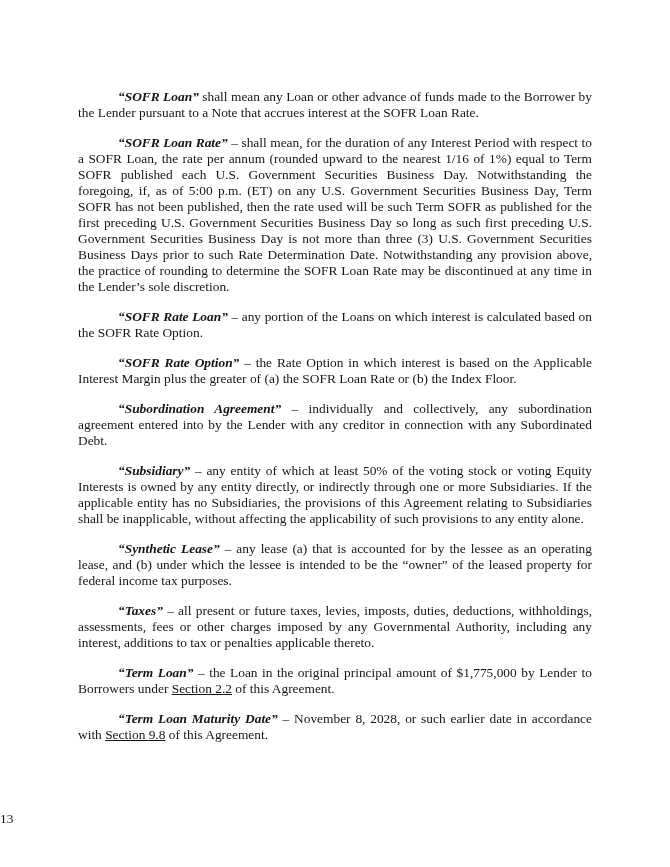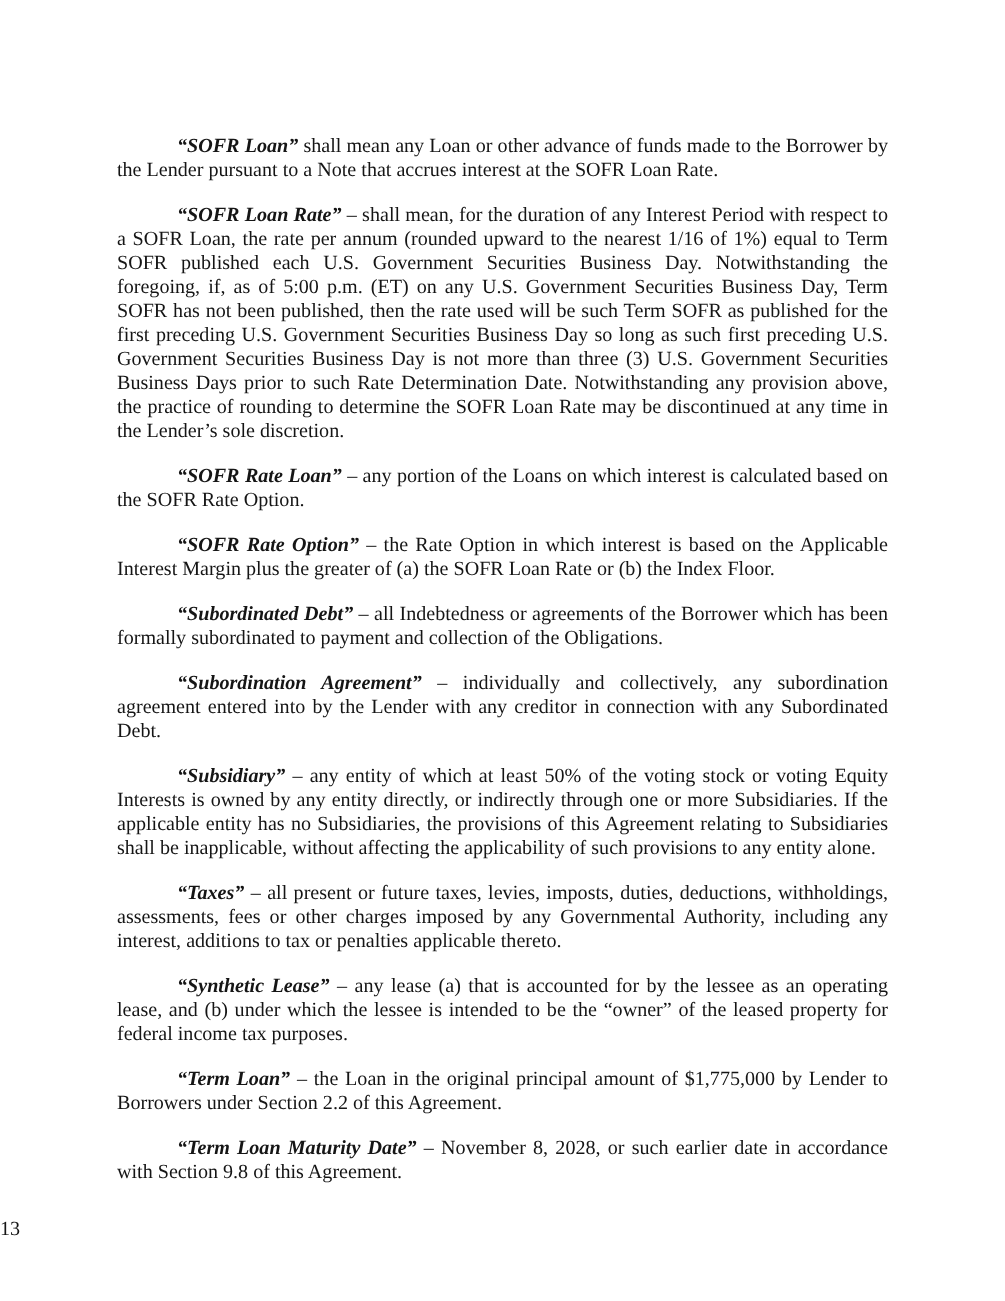--- a/index.html
+++ b/index.html
@@ -30,42 +30,42 @@
     text-indent: 40px;
   }
   p.def + p.def {
     margin-top: 14px;
   }
   .term {
     font-weight: bold;
     font-style: italic;
   }
   .u {
+    text-decoration: underline;
   }
   .footer {
     position: absolute;
     left: 0;
     top: 811px;
     width: 100%;
     text-align: left;
     font-size: 13.4px;
     line-height: 16px;
   }
 </style>
 </head>
 <body>
 
 <div class="page">
   <div class="content">
       <p class="def"><span class="term">“SOFR Loan”</span><span> shall mean any Loan or other advance of funds made to the Borrower by the Lender pursuant to a Note that accrues interest at the SOFR Loan Rate.</span></p>
       <p class="def"><span class="term">“SOFR Loan Rate”</span><span> – shall mean, for the duration of any Interest Period with respect to a SOFR Loan, the rate per annum (rounded upward to the nearest 1/16 of 1%) equal to Term SOFR published each U.S. Government Securities Business Day.  Notwithstanding the foregoing, if, as of 5:00 p.m. (ET) on any U.S. Government Securities Business Day, Term SOFR has not been published, then the rate used will be such Term SOFR as published for the first preceding U.S. Government Securities Business Day so long as such first preceding U.S. Government Securities Business Day is not more than three (3) U.S. Government Securities Business Days prior to such Rate Determination Date.  Notwithstanding any provision above, the practice of rounding to determine the SOFR Loan Rate may be discontinued at any time in the Lender’s sole discretion.</span></p>
       <p class="def"><span class="term">“SOFR Rate Loan”</span><span> – any portion of the Loans on which interest is calculated based on the SOFR Rate Option.</span></p>
       <p class="def"><span class="term">“SOFR Rate Option”</span><span> – the Rate Option in which interest is based on the Applicable Interest Margin plus the greater of (a) the SOFR Loan Rate or (b) the Index Floor.</span></p>
-      <p class="def"><span class="term">“Subordinated Debt”</span><span> – all Indebtedness or agreements of the Borrower which has been formally subordinated to payment and collection of the Obligations.</span></p>
       <p class="def"><span class="term">“Subordination Agreement”</span><span> – individually and collectively, any subordination agreement entered into by the Lender with any creditor in connection with any Subordinated Debt.</span></p>
       <p class="def"><span class="term">“Subsidiary”</span><span> – any entity of which at least 50% of the voting stock or voting Equity Interests is owned by any entity directly, or indirectly through one or more Subsidiaries.  If the applicable entity has no Subsidiaries, the provisions of this Agreement relating to Subsidiaries shall be inapplicable, without affecting the applicability of such provisions to any entity alone.</span></p>
+      <p class="def"><span class="term">“Synthetic Lease”</span><span> – any lease (a) that is accounted for by the lessee as an operating lease, and (b) under which the lessee is intended to be the “owner” of the leased property for federal income tax purposes.</span></p>
       <p class="def"><span class="term">“Taxes”</span><span> – all present or future taxes, levies, imposts, duties, deductions, withholdings, assessments, fees or other charges imposed by any Governmental Authority, including any interest, additions to tax or penalties applicable thereto.</span></p>
-      <p class="def"><span class="term">“Synthetic Lease”</span><span> – any lease (a) that is accounted for by the lessee as an operating lease, and (b) under which the lessee is intended to be the “owner” of the leased property for federal income tax purposes.</span></p>
       <p class="def"><span class="term">“Term Loan”</span><span> – the Loan in the original principal amount of $1,775,000 by Lender to Borrowers under </span><span class="u">Section 2.2</span><span> of this Agreement.</span></p>
       <p class="def"><span class="term">“Term Loan Maturity Date”</span><span> –  November 8, 2028, or such earlier date in accordance with </span><span class="u">Section 9.8</span><span> of this Agreement.</span></p>
     </div>
   <div class="footer">13</div>
 </div>
 
 </body></html>

